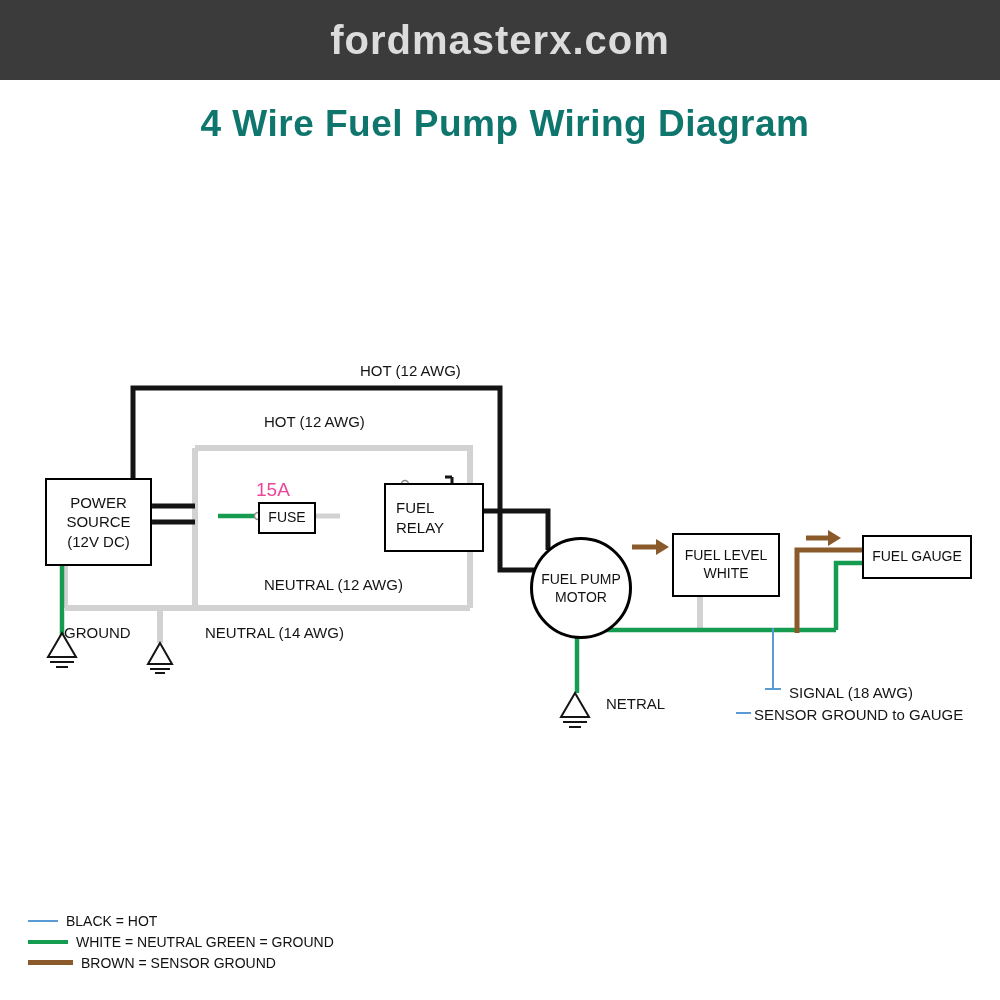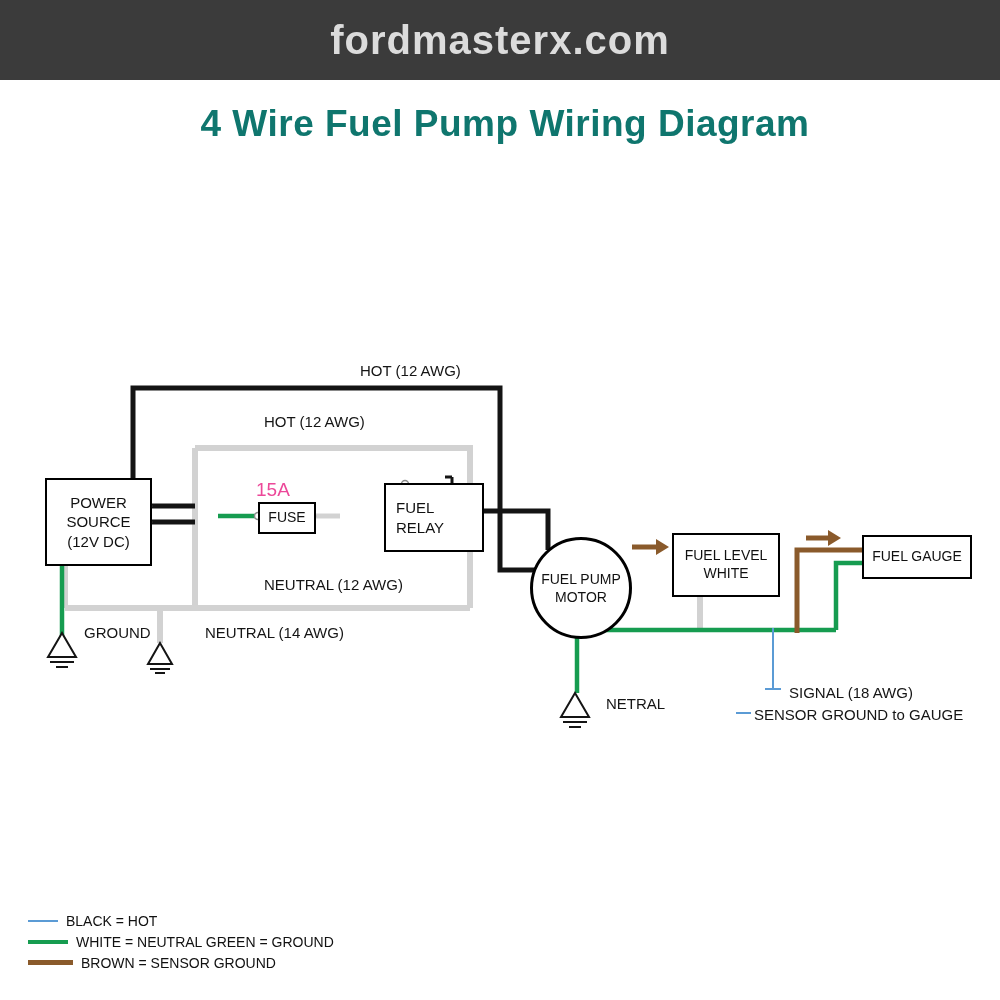--- a/index.html
+++ b/index.html
@@ -156,21 +156,21 @@
   </div>
 
   <div class="box" style="left:862px;top:535px;width:106px;height:40px;font-size:14px;">
     <div>FUEL GAUGE</div>
   </div>
 
   <div class="wire-label" style="left:360px;top:362px;">HOT (12 AWG)</div>
   <div class="wire-label" style="left:264px;top:413px;">HOT (12 AWG)</div>
   <div class="wire-label" style="left:264px;top:576px;">NEUTRAL (12 AWG)</div>
   <div class="wire-label" style="left:205px;top:624px;">NEUTRAL (14 AWG)</div>
-  <div class="wire-label" style="left:84px;top:624px;">GROUND</div>
+  <div class="wire-label" style="left:64px;top:624px;">GROUND</div>
   <div class="wire-label" style="left:606px;top:695px;">NETRAL</div>
   <div class="wire-label" style="left:789px;top:684px;">SIGNAL (18 AWG)</div>
   <div class="wire-label" style="left:754px;top:706px;">SENSOR GROUND to GAUGE</div>
 
   <div class="legend">
     <div class="legend-row">
       <span class="legend-line blue"></span>
       <span class="legend-text">BLACK = HOT</span>
     </div>
     <div class="legend-row">

